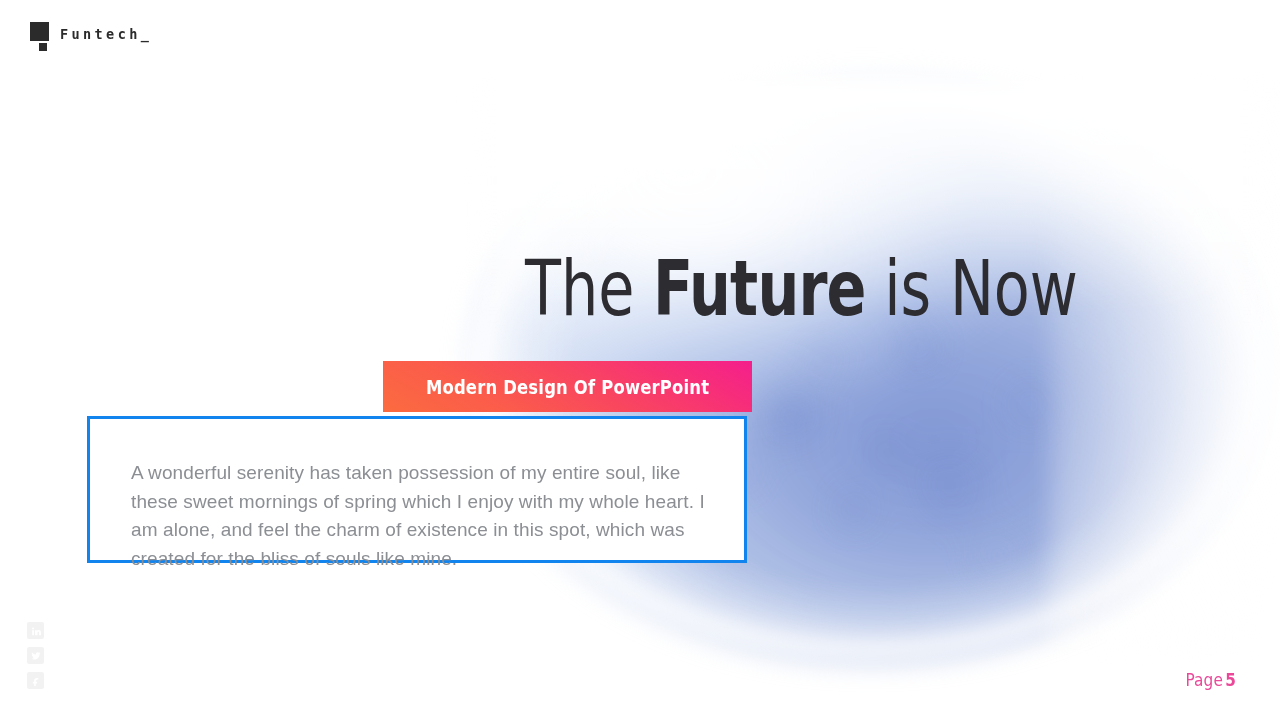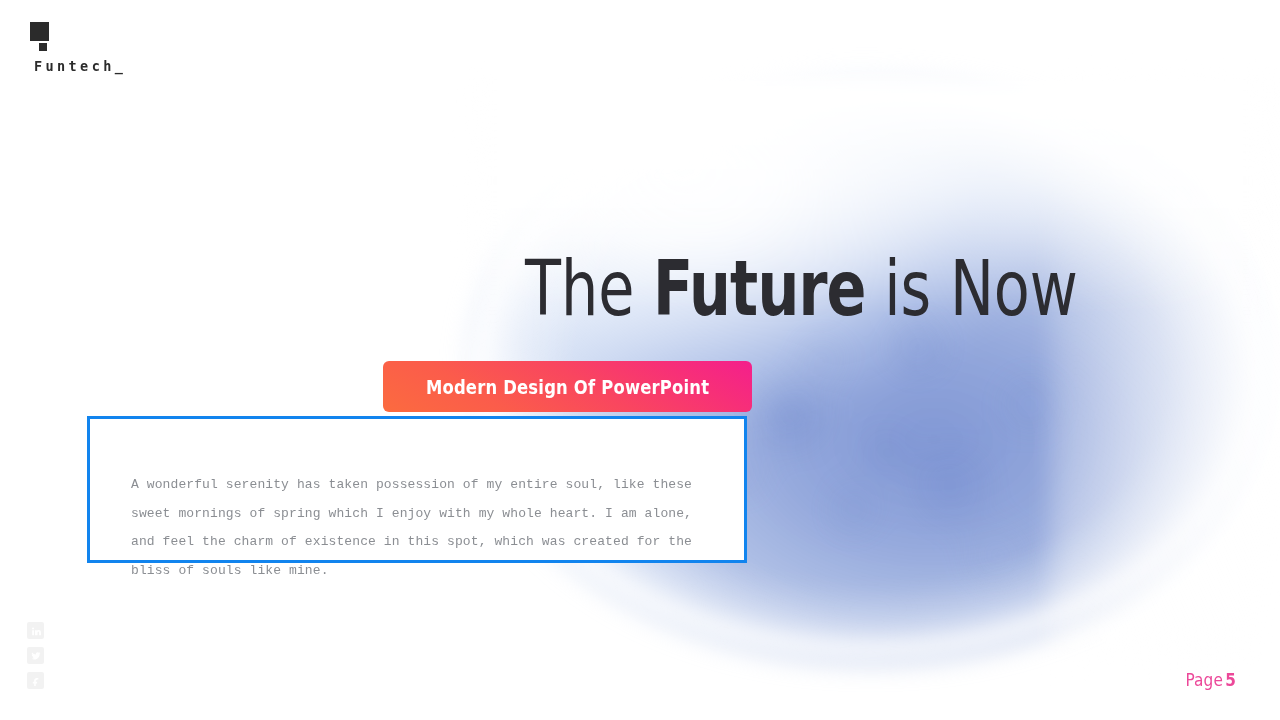--- a/index.html
+++ b/index.html
@@ -99,21 +99,20 @@
     filter: blur(10px);
   }
 
   
   .logo {
     position: absolute;
     left: 30px;
     top: 22px;
     display: flex;
     align-items: flex-start;
-    flex-direction: column;
   }
   .logo-mark {
     position: relative;
     width: 26px;
     height: 32px;
     flex: none;
   }
   .logo-mark .blk-big {
     position: absolute;
     left: 0; top: 0;
@@ -166,21 +165,20 @@
   .banner {
     position: absolute;
     left: 383px;
     top: 361px;
     width: 369px;
     height: 51px;
     background: linear-gradient(30deg, #fb6b3f 0%, #fb5c4b 28%, #f9465f 55%, #f72f78 80%, #f41f8c 100%);
     display: flex;
     align-items: center;
     justify-content: center;
-    border-radius: 6px;
   }
   .banner-text {
     font-family: "Liberation Sans Narrow", "DejaVu Sans Condensed", "Liberation Sans", sans-serif;
     font-size: 19px;
     font-weight: 700;
     color: #ffffff;
     letter-spacing: 0.2px;
     white-space: nowrap;
     transform: scaleX(0.96);
   }
@@ -192,24 +190,24 @@
     top: 416px;
     width: 660px;
     height: 147px;
     border: 3px solid #1184ee;
     background: #ffffff;
     box-sizing: border-box;
   }
   .body-text {
     position: absolute;
     left: 41px;
-    top: 52px;
+    top: 40px;
     width: 590px;
-    font-family: Liberation Mono, monospace;
-    font-size: 13px;
+    font-family: Liberation Sans, sans-serif;
+    font-size: 19px;
     line-height: 28.5px;
     color: #8b8e93;
     font-weight: 400;
     letter-spacing: 0.1px;
   }
 
   
   .socials {
     position: absolute;
     left: 27px;

